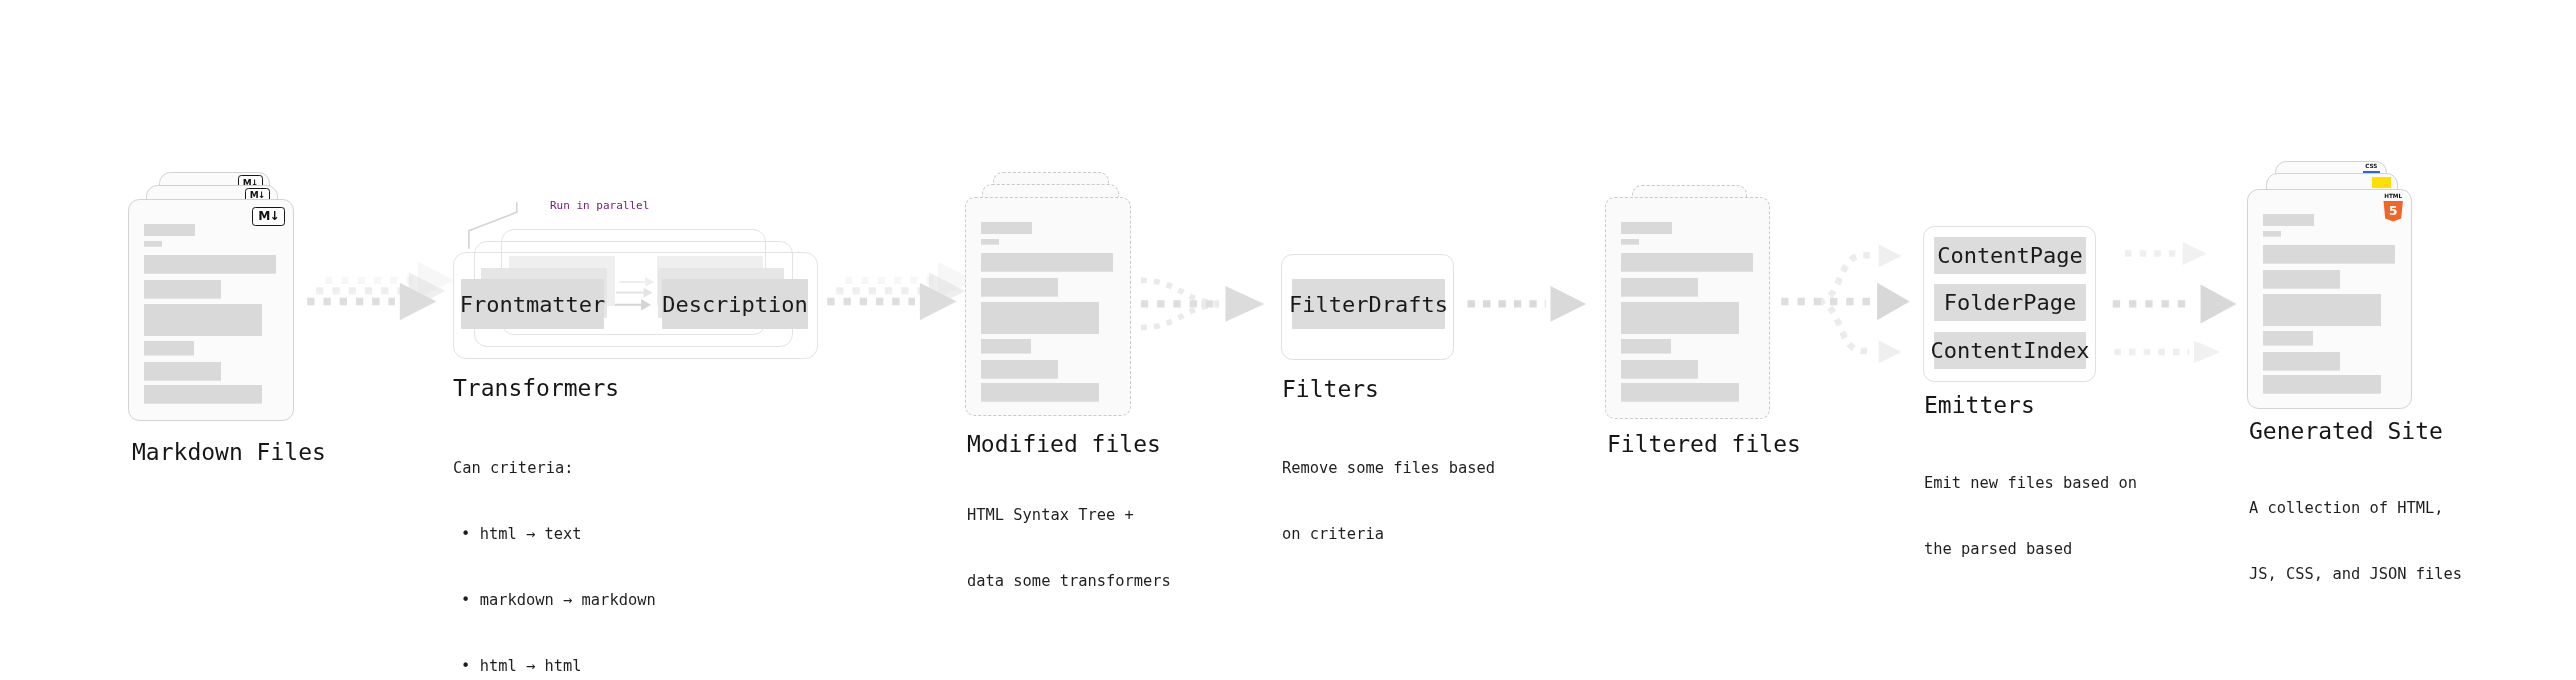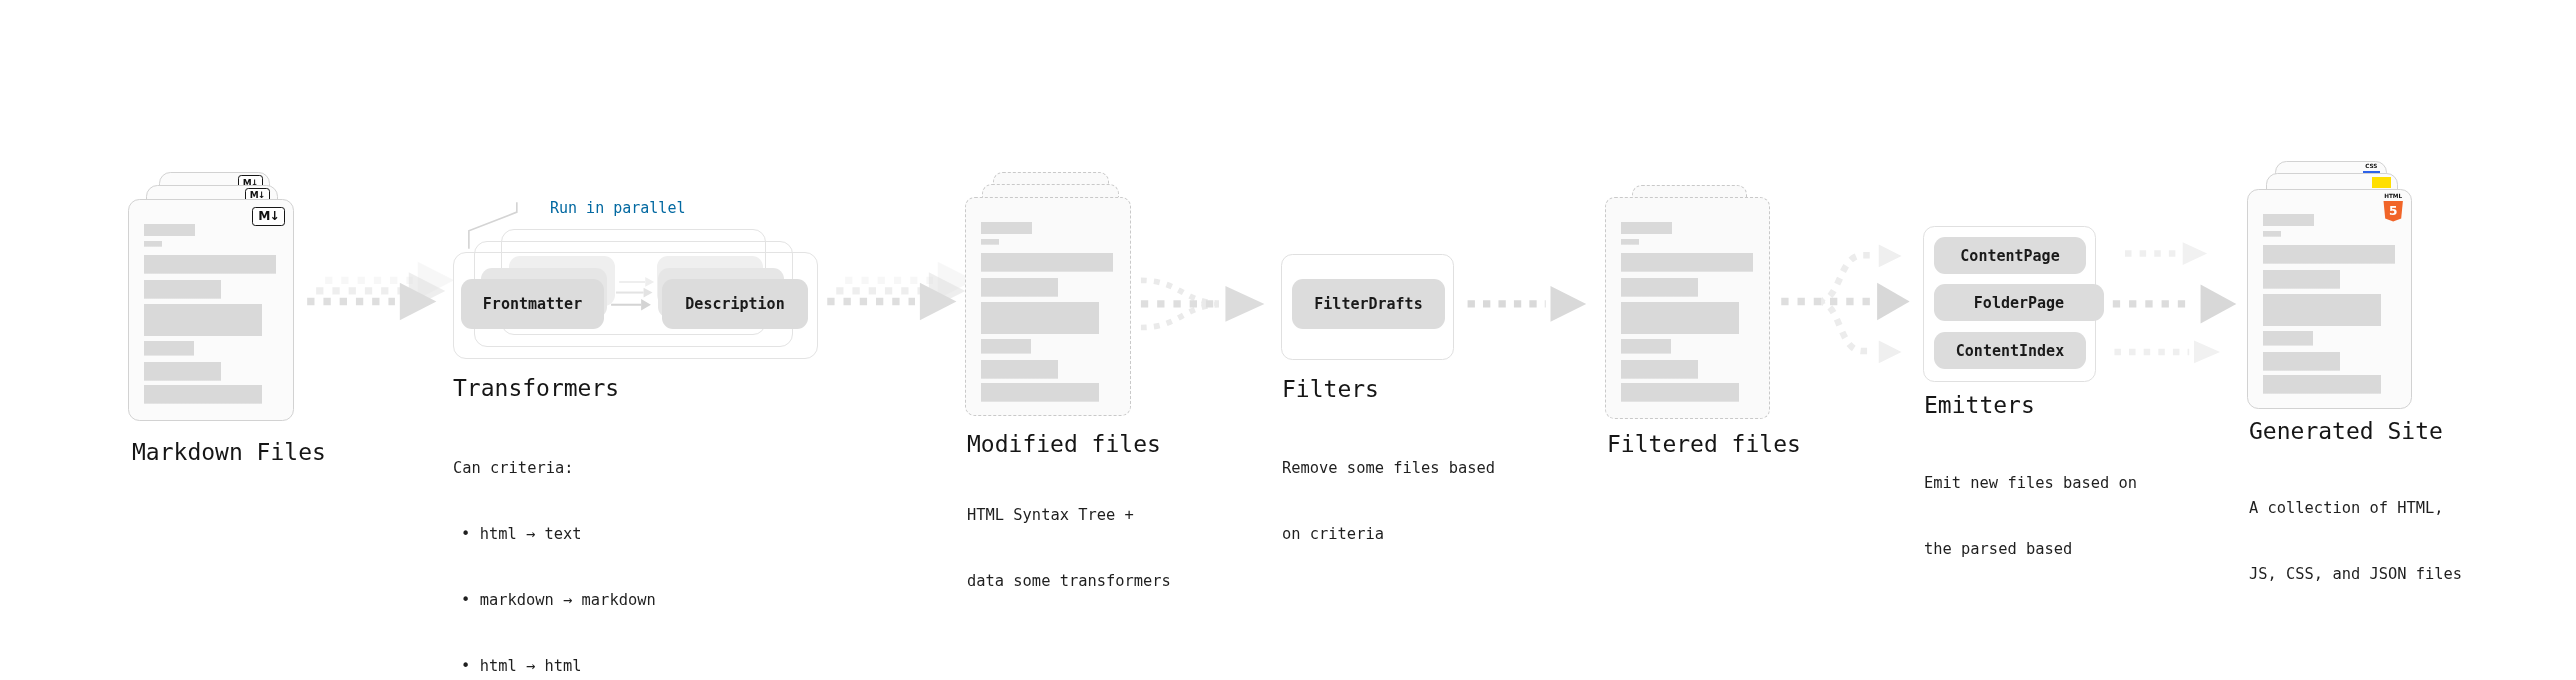--- a/index.html
+++ b/index.html
@@ -31,31 +31,31 @@
   .badge-css .bar{height:2.4px;background:#2d62e8;margin-top:0.8px;}
   .badge-js{position:absolute;background:#ffdf00;}
   .badge-html5{position:absolute;width:21px;text-align:center;}
   .badge-html5 .txt{font-size:5.7px;font-weight:bold;color:#111;font-family:"DejaVu Sans",sans-serif;line-height:5.7px;letter-spacing:0;}
   .badge-html5 .shield{width:19.5px;height:21px;margin:0.8px auto 0;background:#f16529;
     clip-path:polygon(0 0,100% 0,91% 85%,50% 100%,9% 85%);
     color:#fff;font-weight:bold;font-size:12.2px;line-height:21px;font-family:"DejaVu Sans",sans-serif;}
 
   
   .card{position:absolute;border:1.6px solid #e3e3e3;border-radius:13px;background:transparent;box-sizing:border-box;}
-  .pill{position:absolute;background:#dcdcdc;border-radius:11px;display:flex;align-items:center;justify-content:center;
-    font-size:15px;color:#1a1a1a;box-sizing:border-box;font-weight:bold;}
+  .pill{position:absolute;background:#dcdcdc;border-radius:1px;display:flex;align-items:center;justify-content:center;
+    font-size:22px;color:#1a1a1a;box-sizing:border-box;}
   .pill.echo1{background:#e6e6e6;}
   .pill.echo2{background:#efefef;}
   .panel{position:absolute;background:#ffffff;border:1.6px solid #e0e0e0;border-radius:11.4px;box-sizing:border-box;}
 
   
   .heading{position:absolute;font-size:23px;color:#161616;white-space:pre;}
   .body-text{position:absolute;font-size:15.4px;line-height:22px;color:#1f1f1f;white-space:pre;}
   .bullet-row{padding-left:8.1px;}
-  .annotation{position:absolute;font-size:15px;color:#0369a1;white-space:pre;}
+  .annotation{position:absolute;font-size:11px;color:#701a75;white-space:pre;}
 </style>
 </head>
 <body>
 
 <div class="canvas">
 
   <svg class="arrow-layer" width="2576" height="681" viewBox="0 0 3170 838">
 
     <polyline points="636,249 636,261 577,284 577,306" fill="none" stroke="#d4d4d4" stroke-width="2"></polyline>
 
@@ -189,21 +189,21 @@
     <div class="doc dashed" style="left:1632px;top:185px;width:115px;height:219px;"></div>
     <div class="doc dashed" style="left:1605px;top:197px;width:165px;height:222px;">
       <div class="bars"></div>
     </div>
     <div class="heading" style="left:1607px;top:431px;">Filtered files</div>
   </div>
 
   <div class="stage">
     <div class="panel" style="left:1923px;top:226px;width:173px;height:156px;"></div>
     <div class="pill" style="left:1934px;top:237px;width:152px;height:37px;">ContentPage</div>
-    <div class="pill" style="left:1934px;top:284px;width:170px;height:37px;">FolderPage</div>
+    <div class="pill" style="left:1934px;top:284px;width:152px;height:37px;">FolderPage</div>
     <div class="pill" style="left:1934px;top:332px;width:152px;height:37px;">ContentIndex</div>
     <div class="heading" style="left:1924px;top:392px;">Emitters</div>
     <div class="body-text" style="left:1924px;top:428px;">
       <div>Emit new files based on</div>
       <div>the parsed based</div>
     </div>
   </div>
 
   <div class="stage">
     <div class="doc" style="left:2275px;top:161px;width:112px;height:219px;">

